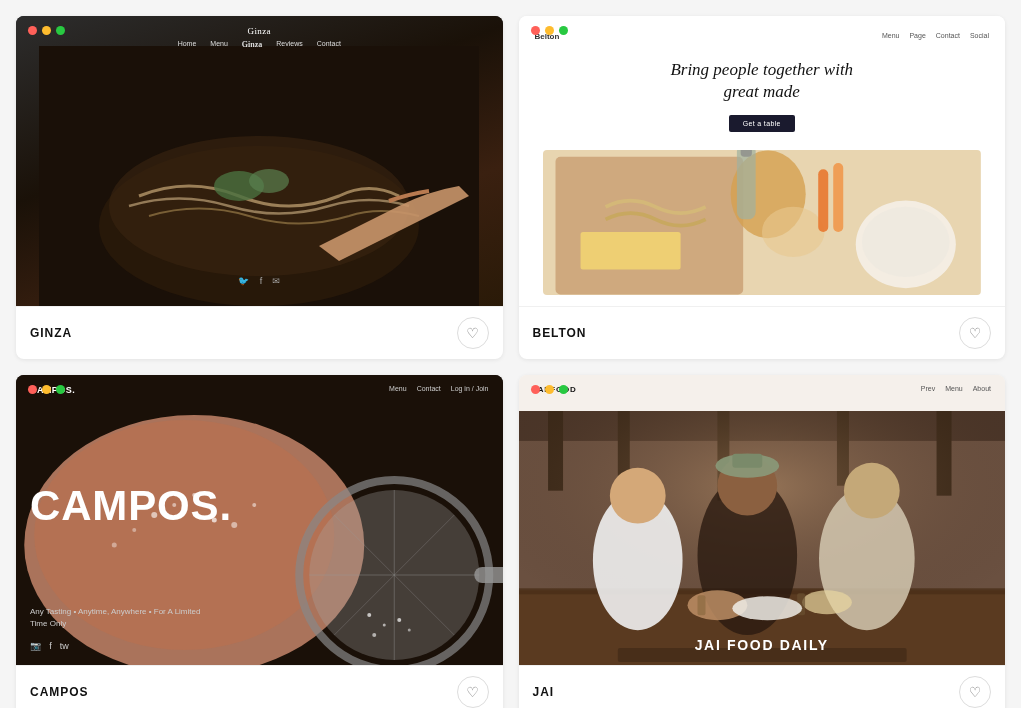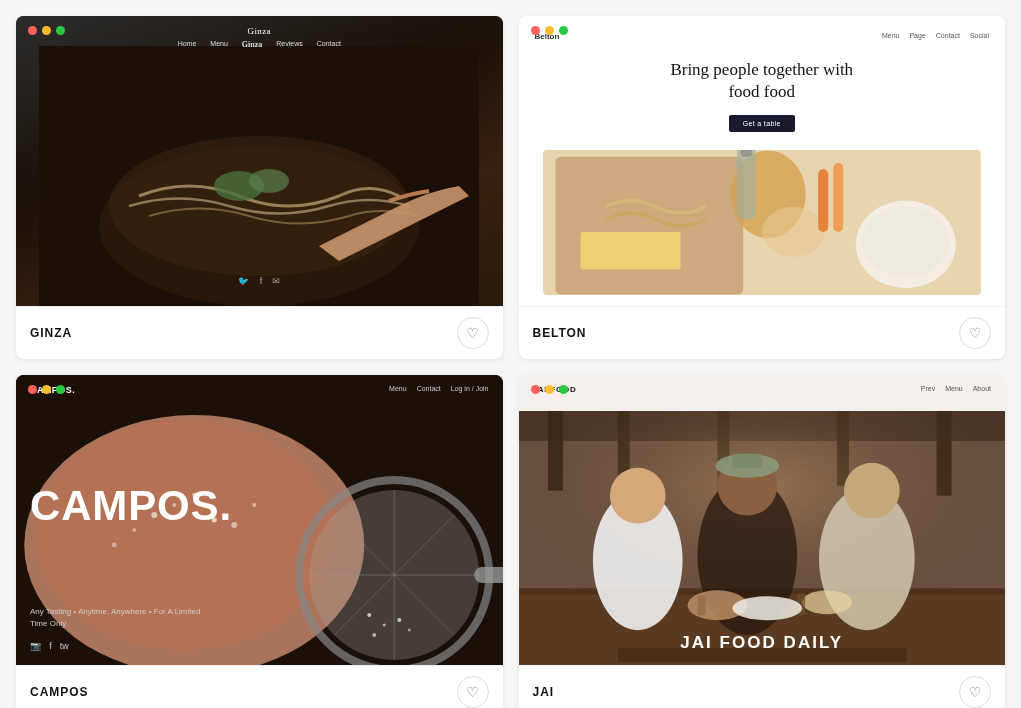--- a/index.html
+++ b/index.html
@@ -146,20 +146,21 @@
     }
     .belton-logo { font-size: 8px; font-weight: 600; }
     .belton-nav-links { display: flex; gap: 10px; font-size: 7px; color: #555; }
     .belton-headline {
       text-align: center;
       font-size: 17px;
       font-family: Georgia, serif;
       color: #111;
       line-height: 1.3;
       margin: 10px 0 12px;
+      font-style: italic;
     }
     .belton-btn {
       background: #1a1a2e;
       color: #fff;
       font-size: 7px;
       padding: 5px 14px;
       border-radius: 2px;
       margin-bottom: 14px;
       letter-spacing: 0.05em;
     }
@@ -306,21 +307,21 @@
         <span class="belton-logo">Belton</span>
         <div class="belton-nav-links">
           <span>Menu</span>
           <span>Page</span>
           <span>Contact</span>
           <span>Social</span>
         </div>
       </div>
       <div class="belton-headline">
         <span>Bring people together with</span><br>
-        <span>food food</span>
+        <span>great made</span>
       </div>
       <div class="belton-btn">Get a table</div>
 
       <div style="width:90%;height:145px;border-radius:4px;overflow:hidden;margin-top:4px;position:relative;">
         <svg width="100%" height="145" viewBox="0 0 350 145" preserveAspectRatio="xMidYMid slice">
           <rect width="350" height="145" fill="#e8d5b0"></rect>
 
           <rect x="10" y="20" width="150" height="110" rx="4" fill="#c4956a" opacity="0.7"></rect>
 
           <ellipse cx="180" cy="50" rx="30" ry="35" fill="#d4a050" opacity="0.8"></ellipse>
@@ -467,21 +468,21 @@
           <ellipse cx="310" cy="192" rx="25" ry="12" fill="#e8d5a0" opacity="0.7"></ellipse>
 
           <rect x="180" y="185" width="8" height="20" rx="2" fill="#8b6a40" opacity="0.7"></rect>
           <rect x="280" y="183" width="8" height="22" rx="2" fill="#6a5030" opacity="0.7"></rect>
 
           <ellipse cx="250" cy="198" rx="35" ry="12" fill="#f0ede8" opacity="0.85"></ellipse>
 
           <rect x="100" y="238" width="290" height="14" fill="rgba(0,0,0,0.2)" rx="2"></rect>
         </svg>
       </div>
-      <div style="position:absolute;bottom:12px;left:0;width:100%;text-align:center;z-index:6;color:#fff;font-size:17px;font-weight:900;letter-spacing:0.12em;">JAI FOOD DAILY</div>
+      <div style="position:absolute;bottom:12px;left:0;width:100%;text-align:center;z-index:6;color:#fff;font-size:14px;font-weight:900;letter-spacing:0.12em;">JAI FOOD DAILY</div>
     </div>
     <div class="card-footer">
       <span class="card-name">JAI</span>
       <button class="heart-btn">♡</button>
     </div>
   </div>
 
 </div>
 
 </body></html>

